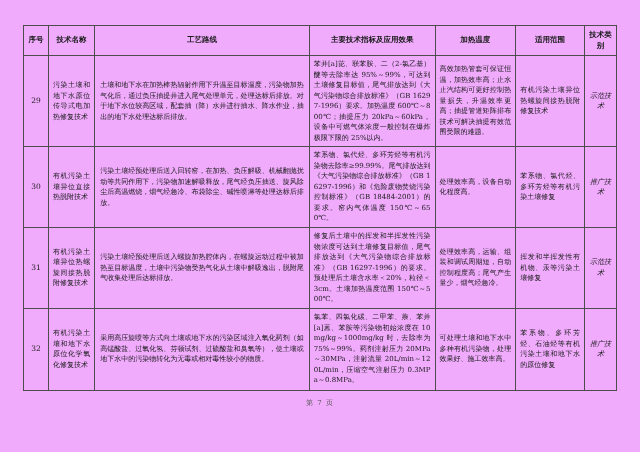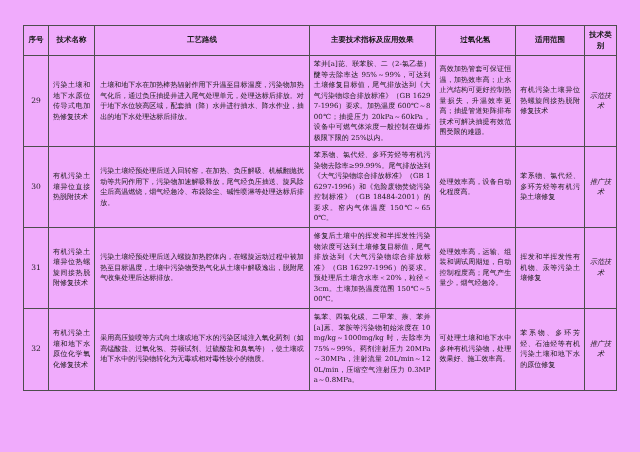--- a/index.html
+++ b/index.html
@@ -84,21 +84,21 @@
       <col style="width:13.6%">
       <col style="width:11.6%">
       <col style="width:5.4%">
     </colgroup>
     <thead>
       <tr>
         <th>序号</th>
         <th>技术名称</th>
         <th>工艺路线</th>
         <th>主要技术指标及应用效果</th>
-        <th>过氧化氢</th>
+        <th>加热温度</th>
         <th>适用范围</th>
         <th>技术类别</th>
       </tr>
     </thead>
     <tbody>
 
       <tr class="r29">
         <td class="c-no">29</td>
         <td class="c-name">污染土壤和地下水原位传导式电加热修复技术</td>
         <td class="c-process">土壤和地下水在加热棒热辐射作用下升温至目标温度，污染物加热气化后，通过负压抽提井进入尾气处理单元，处理达标后排放。对于地下水位较高区域，配套抽（降）水井进行抽水、降水作业，抽出的地下水处理达标后排放。</td>
@@ -133,14 +133,15 @@
         <td class="c-name">有机污染土壤和地下水原位化学氧化修复技术</td>
         <td class="c-process">采用高压旋喷等方式向土壤或地下水的污染区域注入氧化药剂（如高锰酸盐、过氧化氢、芬顿试剂、过硫酸盐和臭氧等），使土壤或地下水中的污染物转化为无毒或相对毒性较小的物质。</td>
         <td class="c-ind">氯苯、四氯化碳、二甲苯、萘、苯并[a]蒽、苯胺等污染物初始浓度在 10mg/kg～1000mg/kg 时，去除率为 75%～99%。药剂注射压力 20MPa～30MPa，注射流量 20L/min～120L/min，压缩空气注射压力 0.3MPa～0.8MPa。</td>
         <td class="c-feat">可处理土壤和地下水中多种有机污染物，处理效果好、施工效率高。</td>
         <td class="c-scope">苯系物、多环芳烃、石油烃等有机污染土壤和地下水的原位修复</td>
         <td class="c-cat">推广技术</td>
       </tr>
     </tbody>
   </table>
 
+  <div class="footer">第 7 页</div>
 
 </div>
 
 </body></html>

